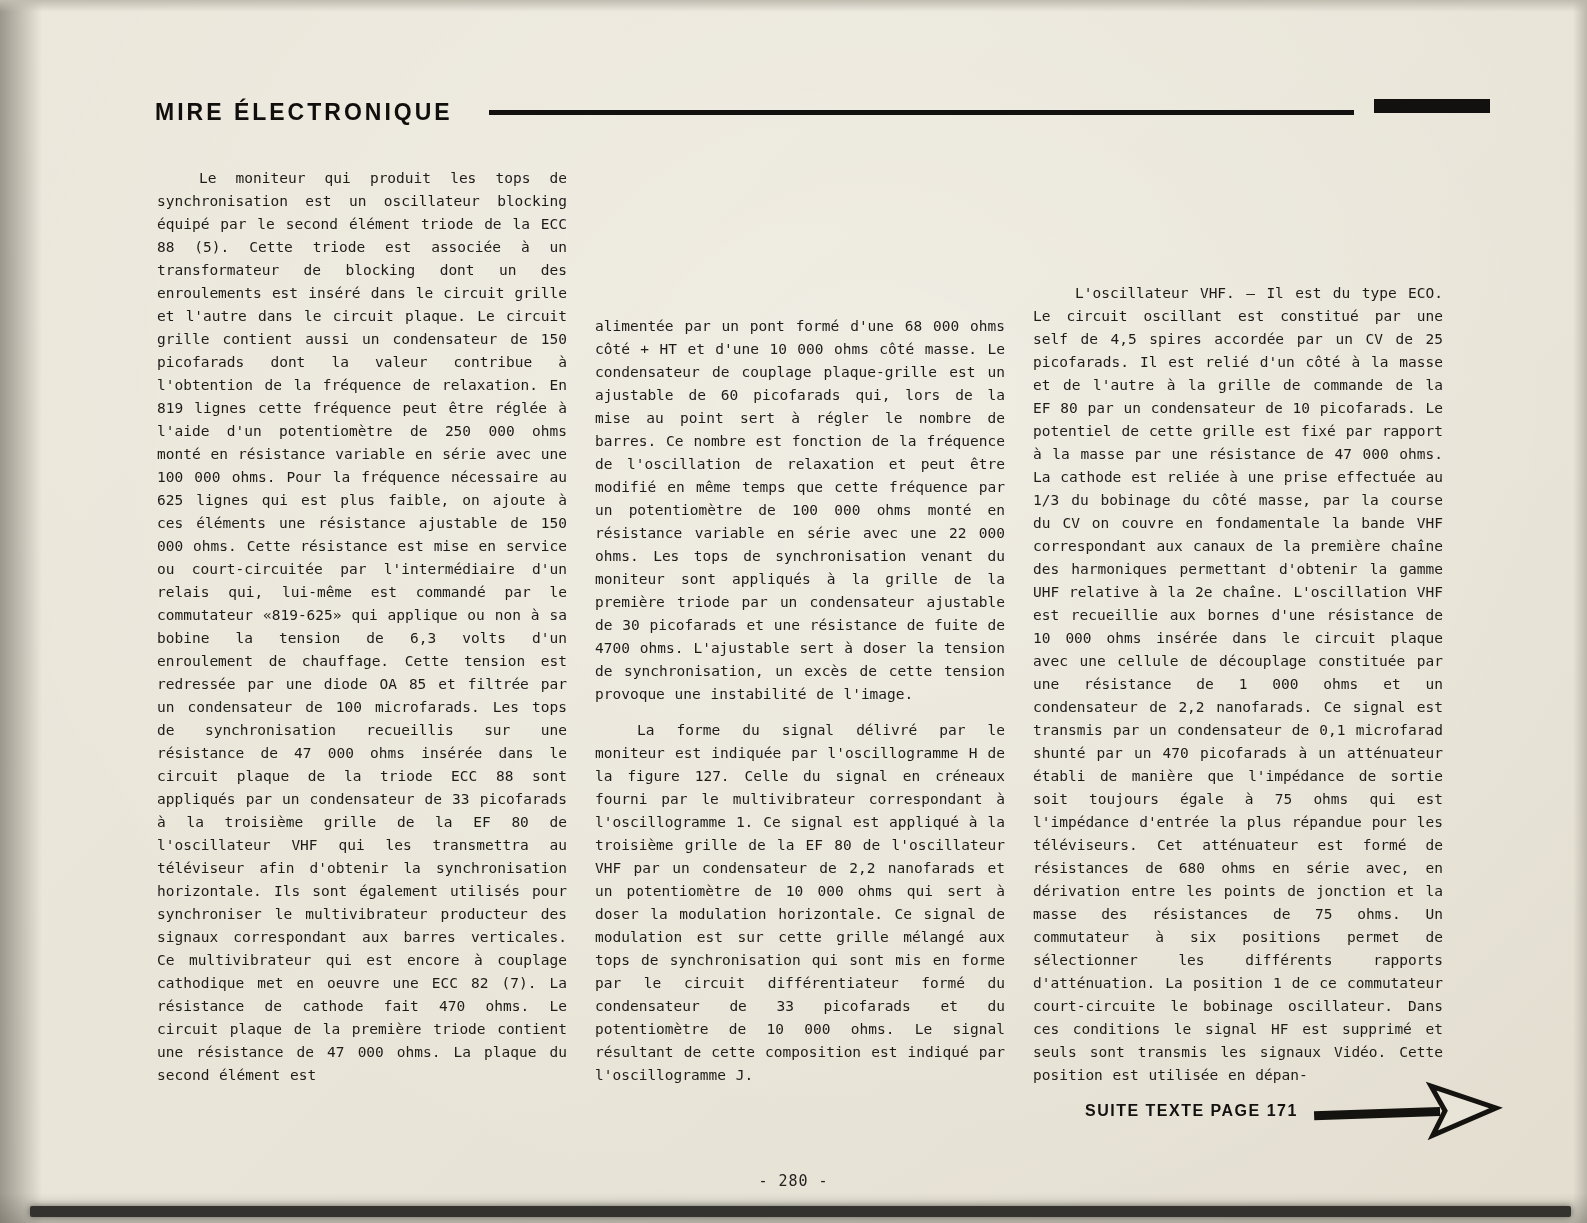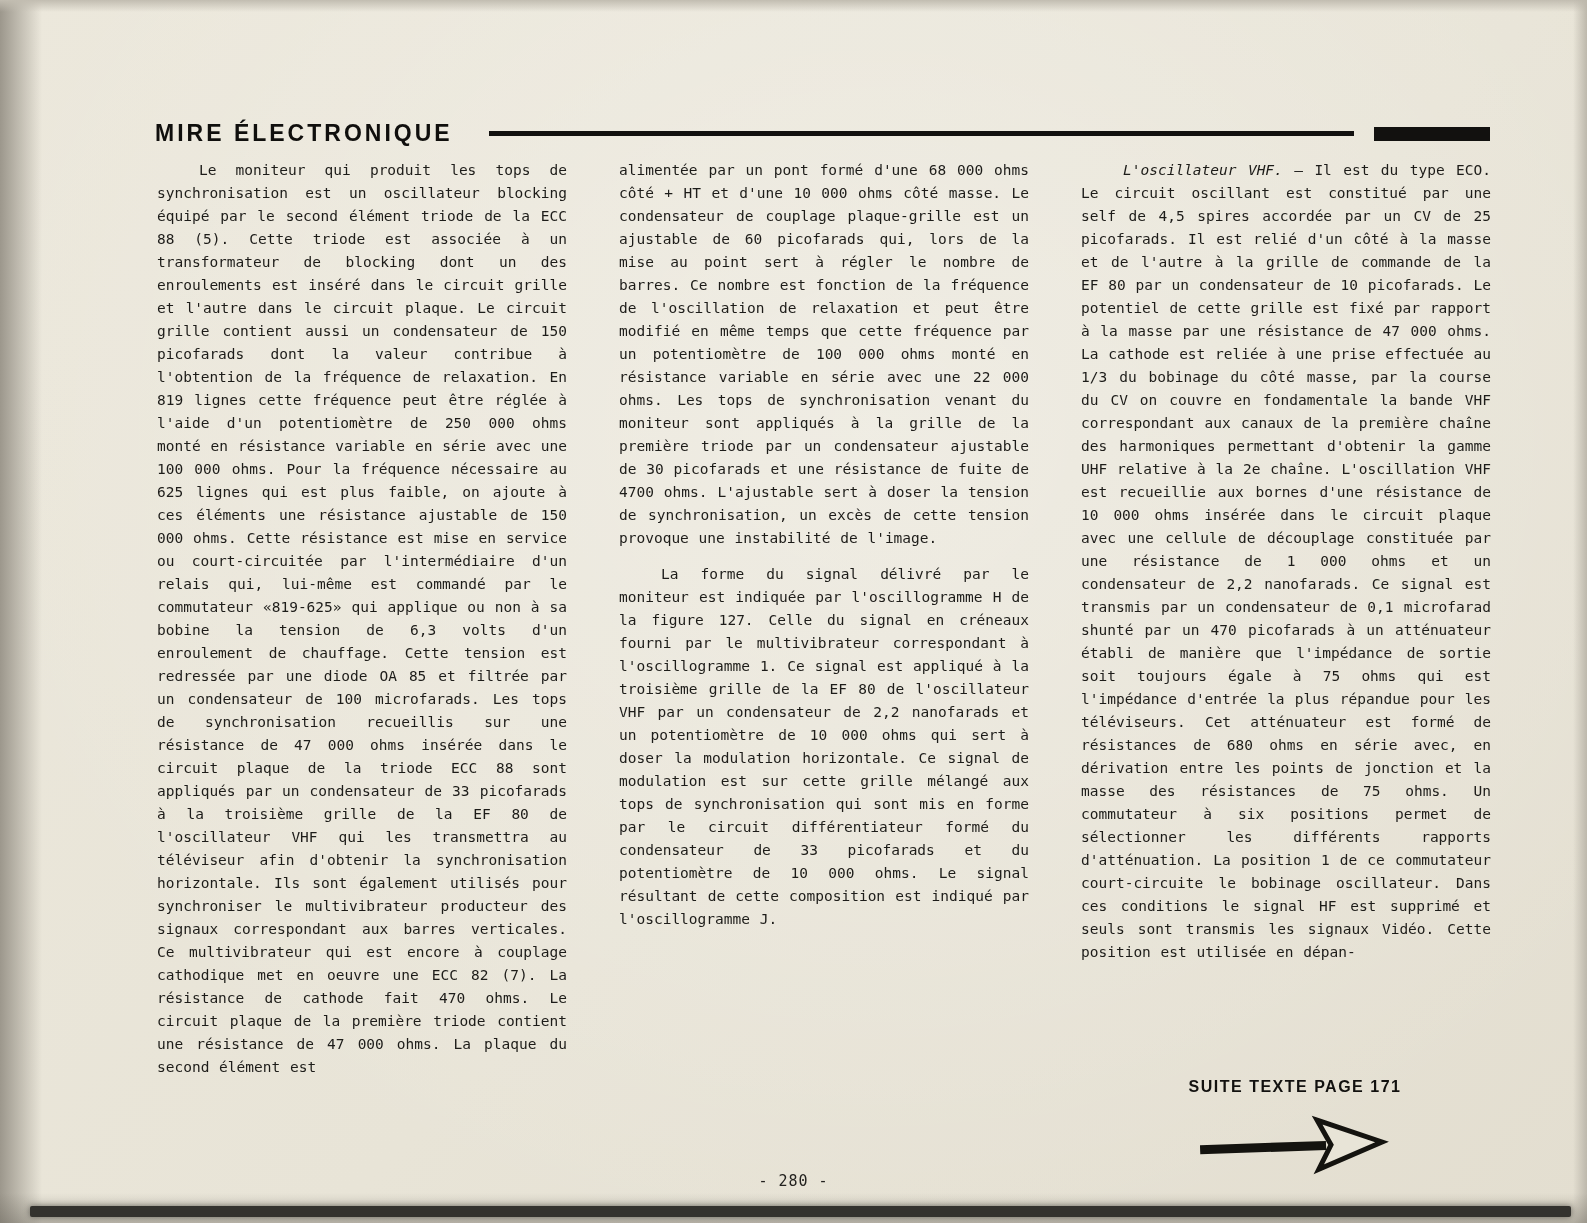--- a/index.html
+++ b/index.html
@@ -23,42 +23,42 @@
   .edge-top    { position:absolute; left:0; top:0; right:0; height:12px;
                  background:linear-gradient(#c2bdb1, rgba(194,189,177,0)); }
   .edge-right  { position:absolute; right:0; top:0; bottom:0; width:14px;
                  background:linear-gradient(to left, #bdb8ac, rgba(189,184,172,0)); }
   .edge-bottom-fade { position:absolute; left:0; right:0; bottom:0; height:30px;
                  background:linear-gradient(rgba(0,0,0,0), rgba(92,88,79,0.35)); }
   .edge-bottom-bar  { position:absolute; left:30px; right:16px; bottom:6px; height:11px;
                  background:#33322e; border-radius:2px; box-shadow:0 0 6px rgba(40,38,34,0.6); }
 
   
-  .masthead { position:absolute; left:155px; right:97px; top:120px;
-              display:flex; align-items:center;gap:20px; }
+  .masthead { position:absolute; left:155px; right:97px; top:99px;
+              display:flex; align-items:flex-start;gap:20px; }
   .masthead .title {
     font-family:"Liberation Sans", sans-serif;
     font-weight:bold; font-size:23px; letter-spacing:3px;
     white-space:nowrap; color:#100f0d;
   }
   .rule { flex:1; height:5px; background:#12110f; margin-left:16px; align-self:center; }
   .rule-endcap { width:116px; height:14px; background:#12110f; }
 
   
-  .columns { position:absolute; left:157px; top:159px; width:1336px;
-             display:flex; gap:52px; }
+  .columns { position:absolute; left:157px; top:167px; width:1336px;
+             display:flex; gap:28px;align-items:flex-end; }
   .col { width:410px; text-align:justify; font-size:14.5px; line-height:23px;
          color:#1d1c19; word-spacing:1px; }
   .para { text-indent:42px; margin:0 0 13px 0; }
   .para.no-indent { text-indent:0; }
-  .lead-italic { font-style:italic; }
+  .lead-italic { }
 
   
   .continuation { position:absolute; left:1085px; top:1078px; width:420px;
-                  display:flex; align-items:center; gap:16px;flex-direction:column; }
+                  display:flex; align-items:center; gap:16px; }
   .continuation-label {
     font-family:"Liberation Sans", sans-serif;
     font-weight:bold; font-size:16px; letter-spacing:1.5px;
     color:#12110f; white-space:nowrap;
   }
   .continuation svg { display:block; }
 
   
   .footer { position:absolute; left:0; right:0; top:1172px; text-align:center;
             font-size:15px; letter-spacing:1px; color:#23221f; }

